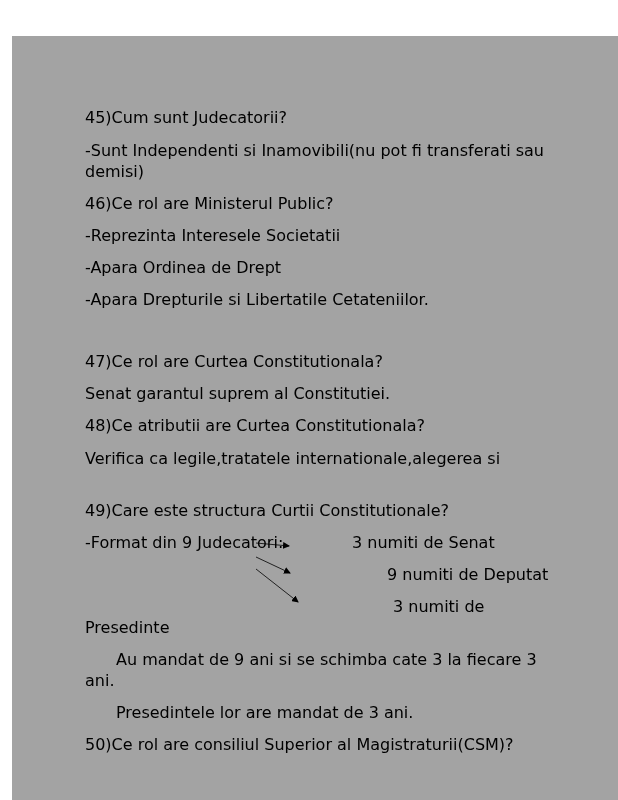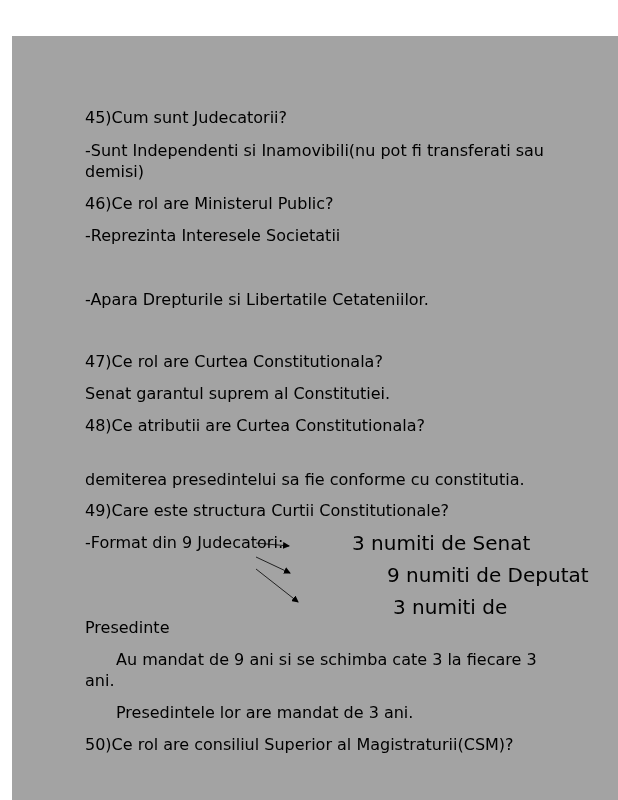--- a/index.html
+++ b/index.html
@@ -27,47 +27,48 @@
       position: absolute;
       left: 73px;
       white-space: nowrap;
       line-height: 20px;
       font-size: 16px;
     }
     .abs {
       position: absolute;
       white-space: nowrap;
       line-height: 20px;
-      font-size: 20px;
+      font-size: 16px;
     }
     svg.arrows {
       position: absolute;
       left: 0; top: 0;
       width: 618px; height: 800px;
       pointer-events: none;
     }
   </style>
 </head>
 <body>
 
 <div class="page">
 
   <div class="line" style="top:72px">45)Cum sunt Judecatorii?</div>
   <div class="line" style="top:105px">-Sunt Independenti si Inamovibili(nu pot fi transferati sau</div>
   <div class="line" style="top:126px">demisi)</div>
 
   <div class="line" style="top:158px">46)Ce rol are Ministerul Public?</div>
   <div class="line" style="top:190px">-Reprezinta Interesele Societatii</div>
+  <div class="line" style="top:222px">-Apara Ordinea de Drept</div>
   <div class="line" style="top:254px">-Apara Drepturile si Libertatile Cetateniilor.</div>
 
   <div class="line" style="top:316px">47)Ce rol are Curtea Constitutionala?</div>
   <div class="line" style="top:348px">Senat garantul suprem al Constitutiei.</div>
 
   <div class="line" style="top:380px">48)Ce atributii are Curtea Constitutionala?</div>
-  <div class="line" style="top:434px">demiterea presedintelui sa fie conforme cu constitutia.</div>
+  <div class="line" style="top:413px">Verifica ca legile,tratatele internationale,alegerea si</div>
 
   <div class="line" style="top:465px">49)Care este structura Curtii Constitutionale?</div>
   <div class="line" style="top:497px">-Format din 9 Judecatori:</div>
   <div class="abs" style="left:340px; top:497px">3 numiti de Senat</div>
   <div class="abs" style="left:375px; top:529px">9 numiti de Deputat</div>
   <div class="abs" style="left:381px; top:561px">3 numiti de</div>
   <div class="line" style="top:582px">Presedinte</div>
 
   <svg class="arrows" viewBox="0 0 618 800">
     <defs>

